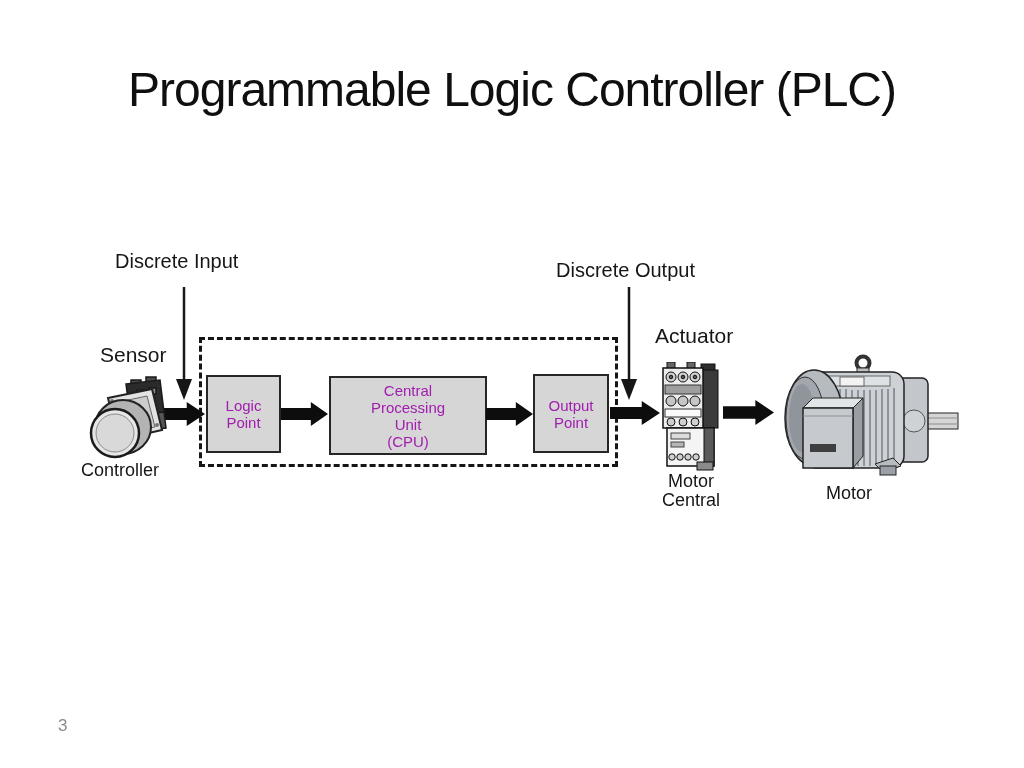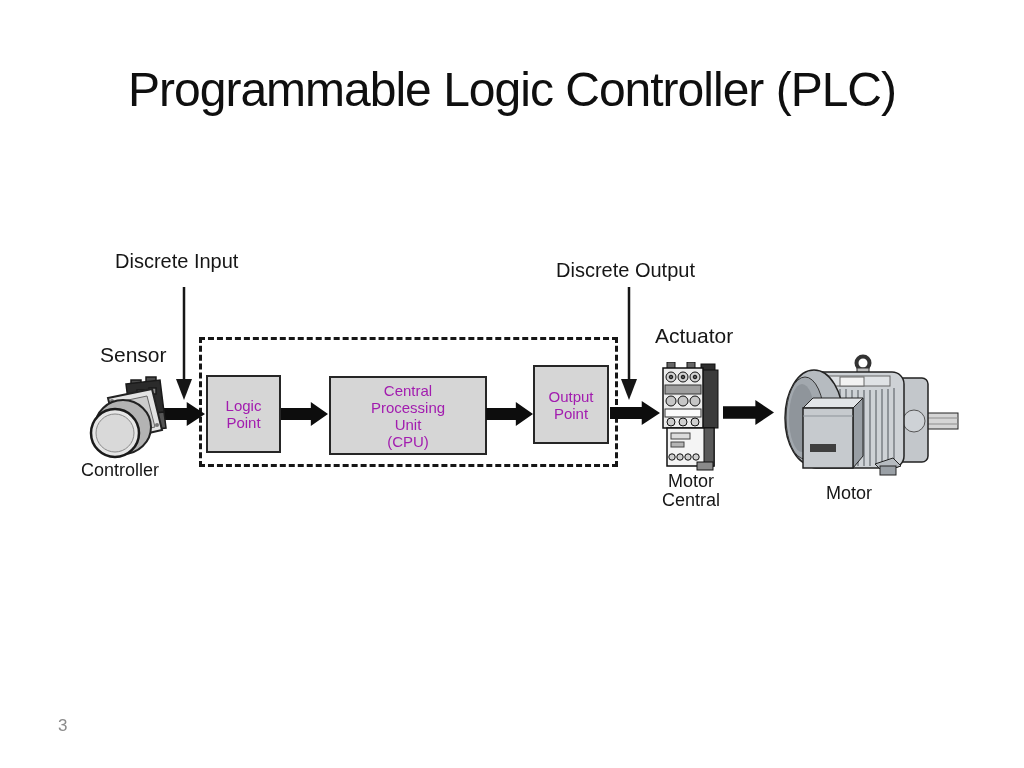--- a/index.html
+++ b/index.html
@@ -23,21 +23,21 @@
     left:199px;top:342px;width:419px;text-align:center;
     font-size:23px;color:#161616;
   }
   .diag-box{
     background:#d6d6d6;border:2px solid #262626;box-sizing:border-box;
     display:flex;flex-direction:column;align-items:center;justify-content:center;
     font-size:15px;line-height:17px;color:#a21caf;text-align:center;
   }
   .box-input{left:206px;top:375px;width:75px;height:78px;}
   .box-cpu{left:329px;top:376px;width:158px;height:79px;}
-  .box-output{left:533px;top:365px;width:76px;height:79px;}
+  .box-output{left:533px;top:374px;width:76px;height:79px;}
   .page-number{left:58px;top:716px;font-size:17px;color:#8b8b8b;}
   svg{display:block;}
 </style>
 </head>
 <body>
 
 <div class="slide">
 
   <div class="abs slide-title">Programmable Logic Controller (PLC)</div>
 

